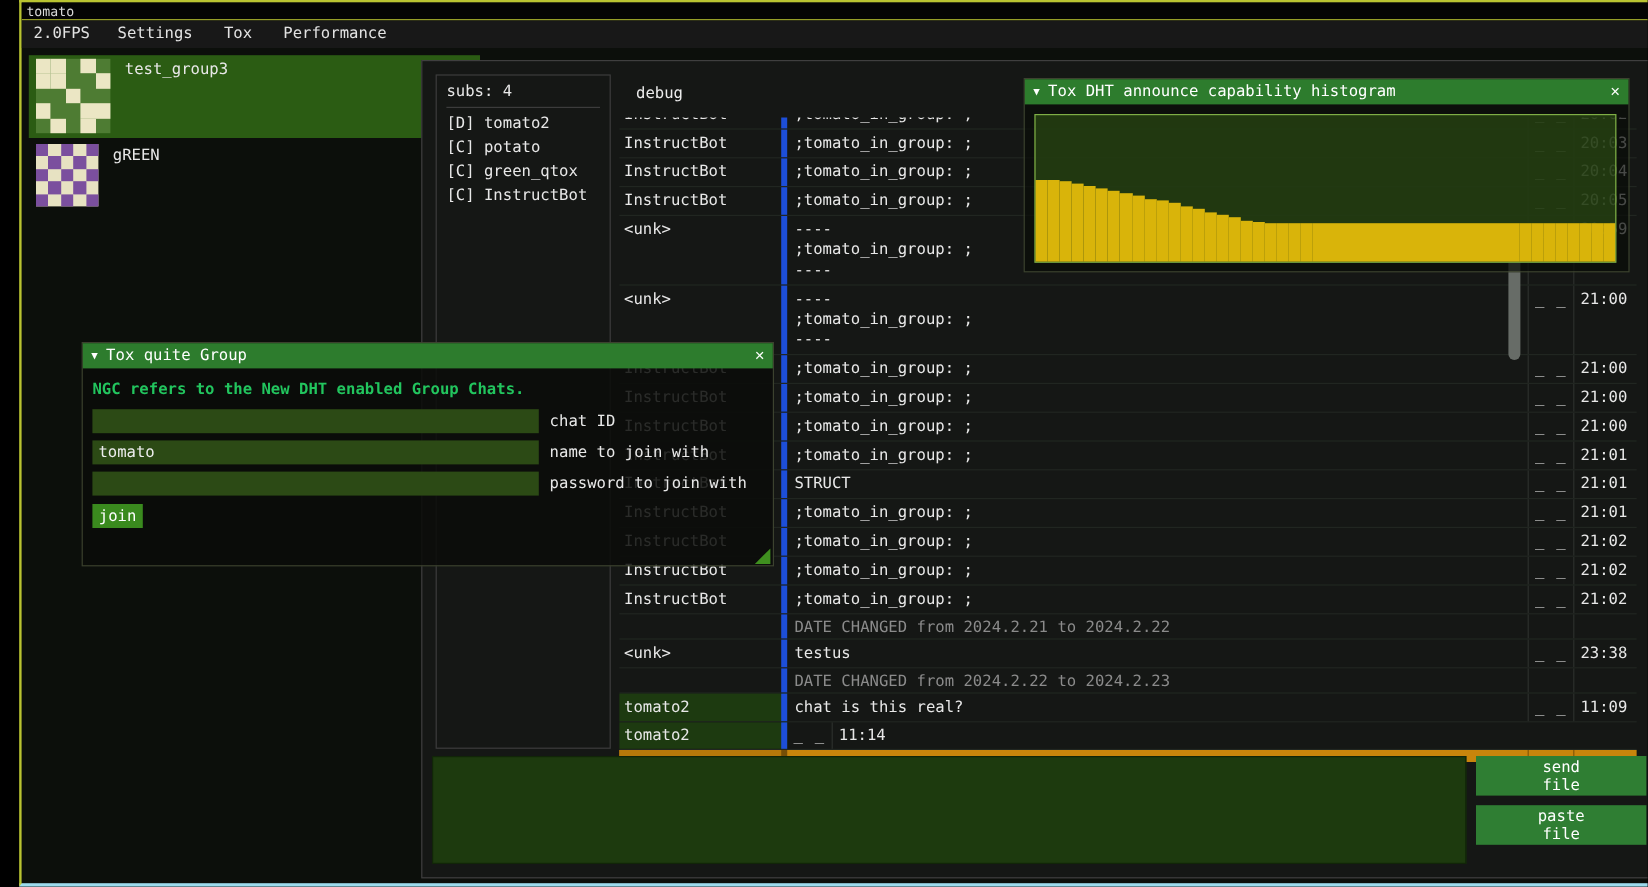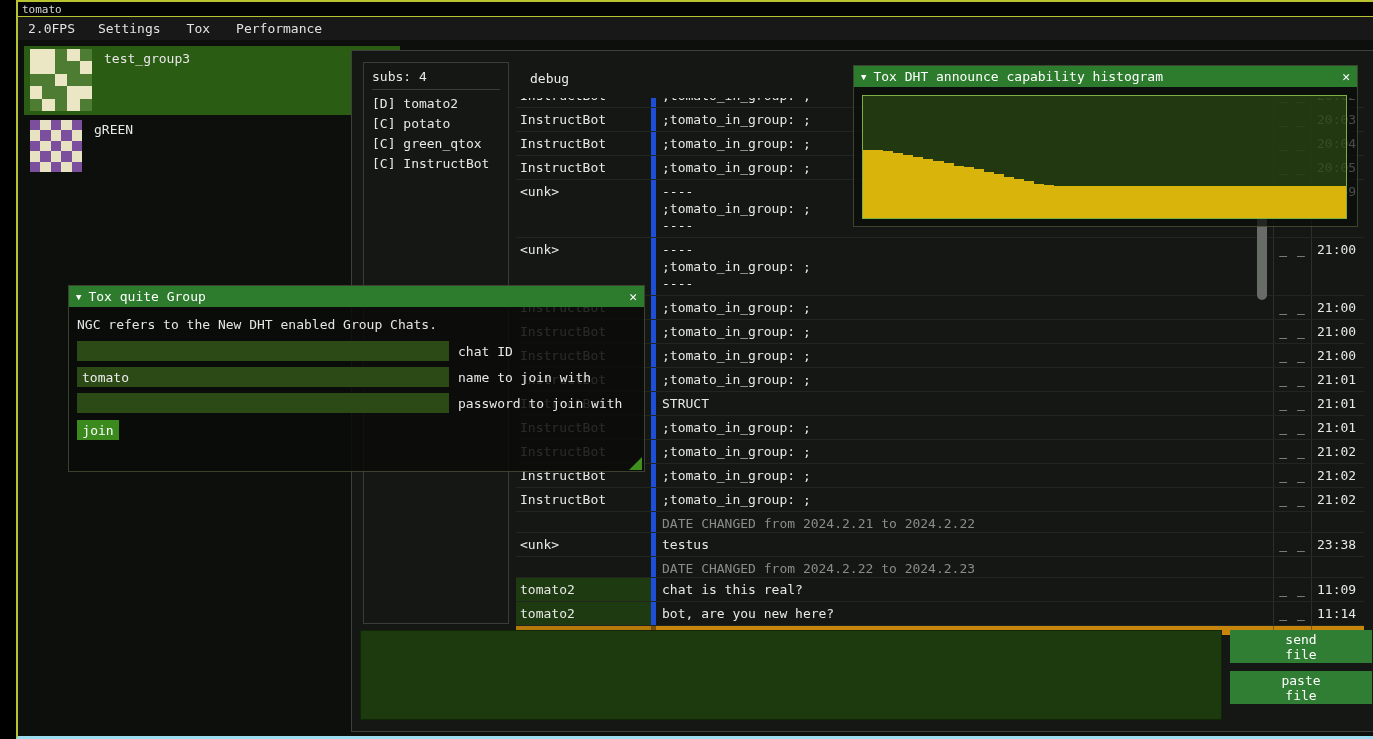--- a/index.html
+++ b/index.html
@@ -67,21 +67,21 @@
   .float { position:absolute; border:1px solid rgba(120,130,90,.45); }
   .wtitle { height:21px; background:#2d7c2d; color:#fff; display:flex; align-items:center;
             padding:0 7px; gap:7px; }
   .arrow { font-size:9px; cursor:pointer; }
   .wclose { margin-left:auto; background:none; border:none; color:#fff; font:inherit;
             font-size:13px; cursor:pointer; }
 
   .join-window { left:50px; top:283px; width:577px; height:187px;
                  background:rgba(10,12,9,.86); z-index:20; }
   .join-body { position:relative; padding:8px; height:165px; }
-  .hint { color:#e5e5e5; line-height:20px; }
+  .hint { color:#22c55e; line-height:20px;font-weight:bold; }
   .frow { display:flex; margin-top:6px; align-items:center; }
   .frow input { width:372px; height:20px; background:#2c4a15; border:none; color:#ededed;
                 font:inherit; padding:0 5px; }
   .frow label { margin-left:9px; }
   .join-btn { margin-top:7px; width:42px; height:20px; background:#3a8a1e; border:none;
               color:#fff; font:inherit; cursor:pointer; display:block; }
   .grip { position:absolute; right:2px; bottom:2px; width:0; height:0;
           border-left:13px solid transparent; border-bottom:13px solid #3f8f1f; }
 
   .hist-window { left:835px; top:63px; width:505px; height:162px;
@@ -302,21 +302,20 @@
               <div class="ctime"></div>
             </div>
             <div class="crow self">
               <div class="cname">tomato2</div>
               <div class="ctext">chat is this real?</div>
               <div class="cstatus">_ _</div>
               <div class="ctime">11:09</div>
             </div>
             <div class="crow self">
               <div class="cname">tomato2</div>
-              <div class="ctext">bot, are you new here?</div>
               <div class="cstatus">_ _</div>
               <div class="ctime">11:14</div>
             </div>
             <div class="crow highlight">
               <div class="cname">InstructBot</div>
               <div class="ctext">No, I've been in this group for quite some time.</div>
               <div class="cstatus">d</div>
               <div class="ctime">11:15</div>
             </div>
           </div>

